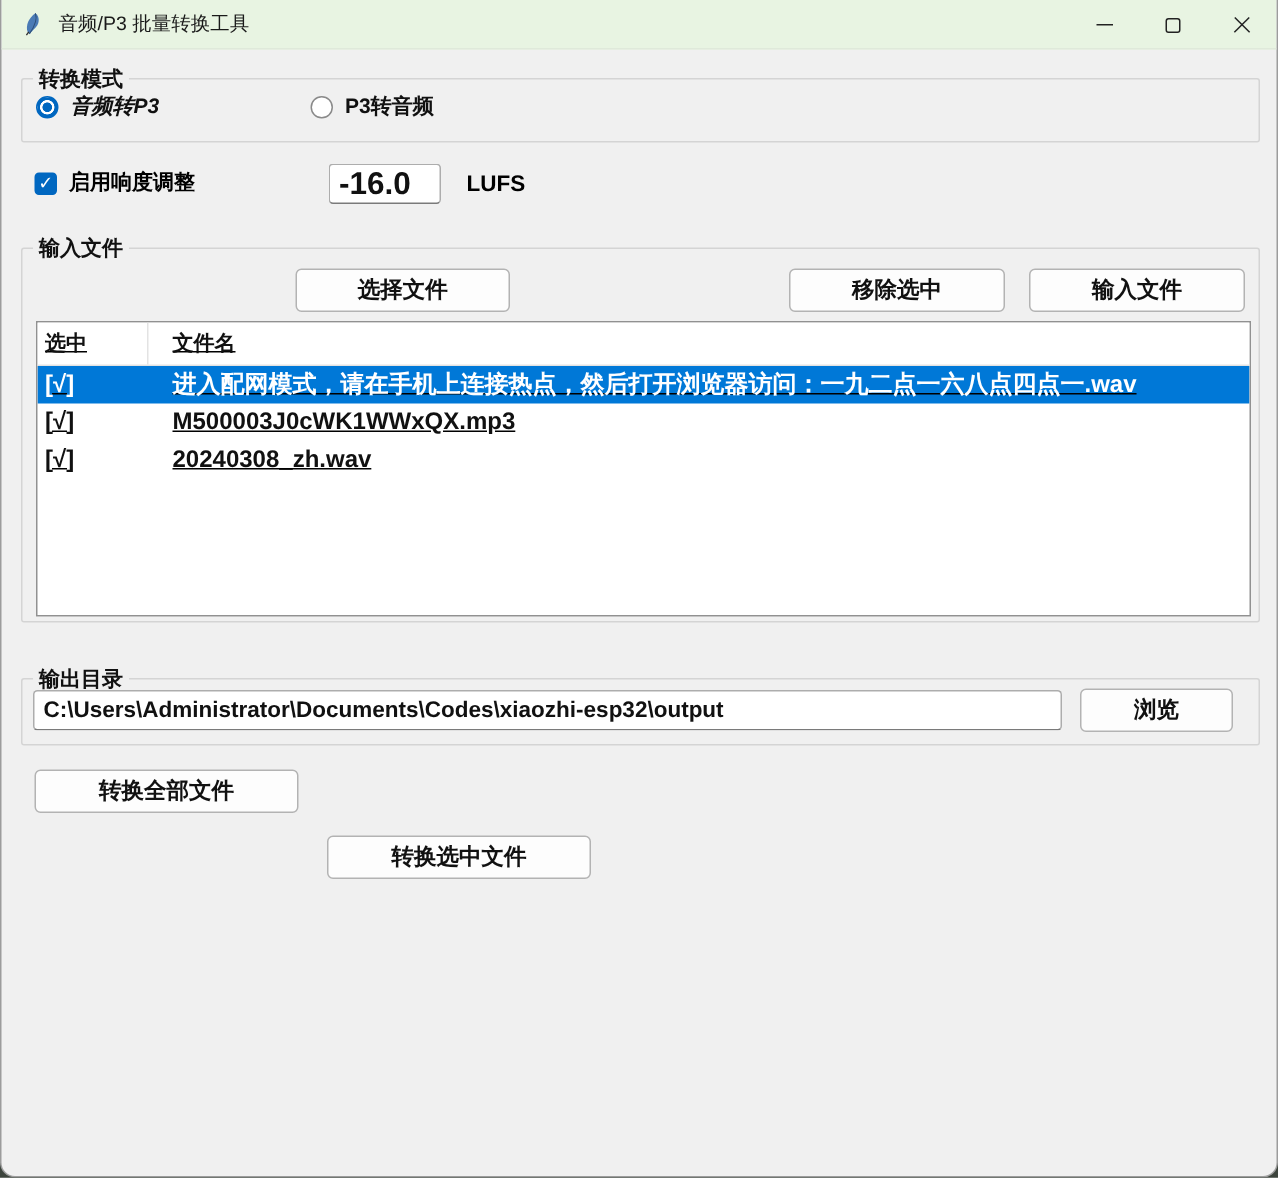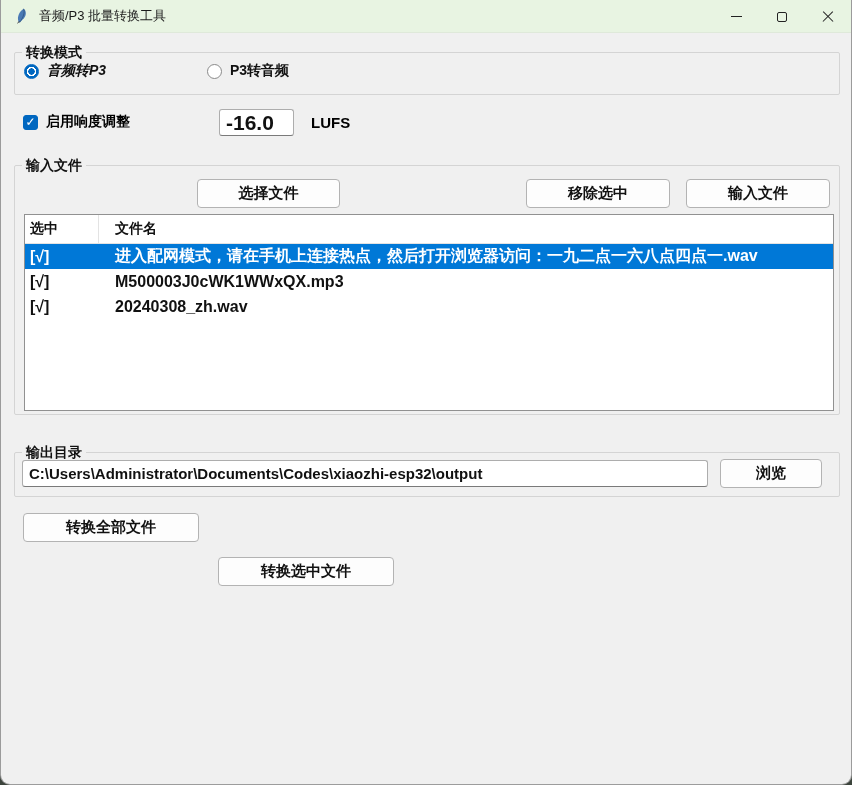--- a/index.html
+++ b/index.html
@@ -53,21 +53,21 @@
     display:flex; align-items:center; padding:0 6px; overflow:hidden; white-space:nowrap;
   }
   .btn {
     position:absolute; background:#fdfdfd; border:1px solid #b3b3b3; border-radius:4px;
     font-size:15px; font-weight:700; color:#111; font-family:"Liberation Sans", sans-serif;
     display:flex; align-items:center; justify-content:center; cursor:default;
   }
   
   .tree {
     position:absolute; left:9px; top:48px; width:810px; height:197px;
-    background:#fff; border:1px solid #919191; overflow:hidden;
+    background:#fff; border:1px solid #919191; overflow:hidden;text-decoration:underline;
   }
   .tree-header { display:flex; height:29px; align-items:center; border-bottom:1px solid #e3e3e3; background:#fff; }
   .th { font-size:14px; font-weight:700; color:#111; padding-left:5px; }
   .th-check { width:74px; border-right:1px solid #e3e3e3; height:100%; display:flex; align-items:center; }
   .th-name { flex:1; height:100%; display:flex; align-items:center; padding-left:16px; }
   .tree-row { display:flex; height:25px; align-items:center; font-size:16px; font-weight:700; color:#111; }
   .tree-row .cell-check { width:74px; padding-left:5px; flex:none; }
   .tree-row .cell-name { flex:1; padding-left:16px; white-space:nowrap; overflow:hidden; }
   .tree-row.selected { background:#0078d7; color:#fff; }
   

